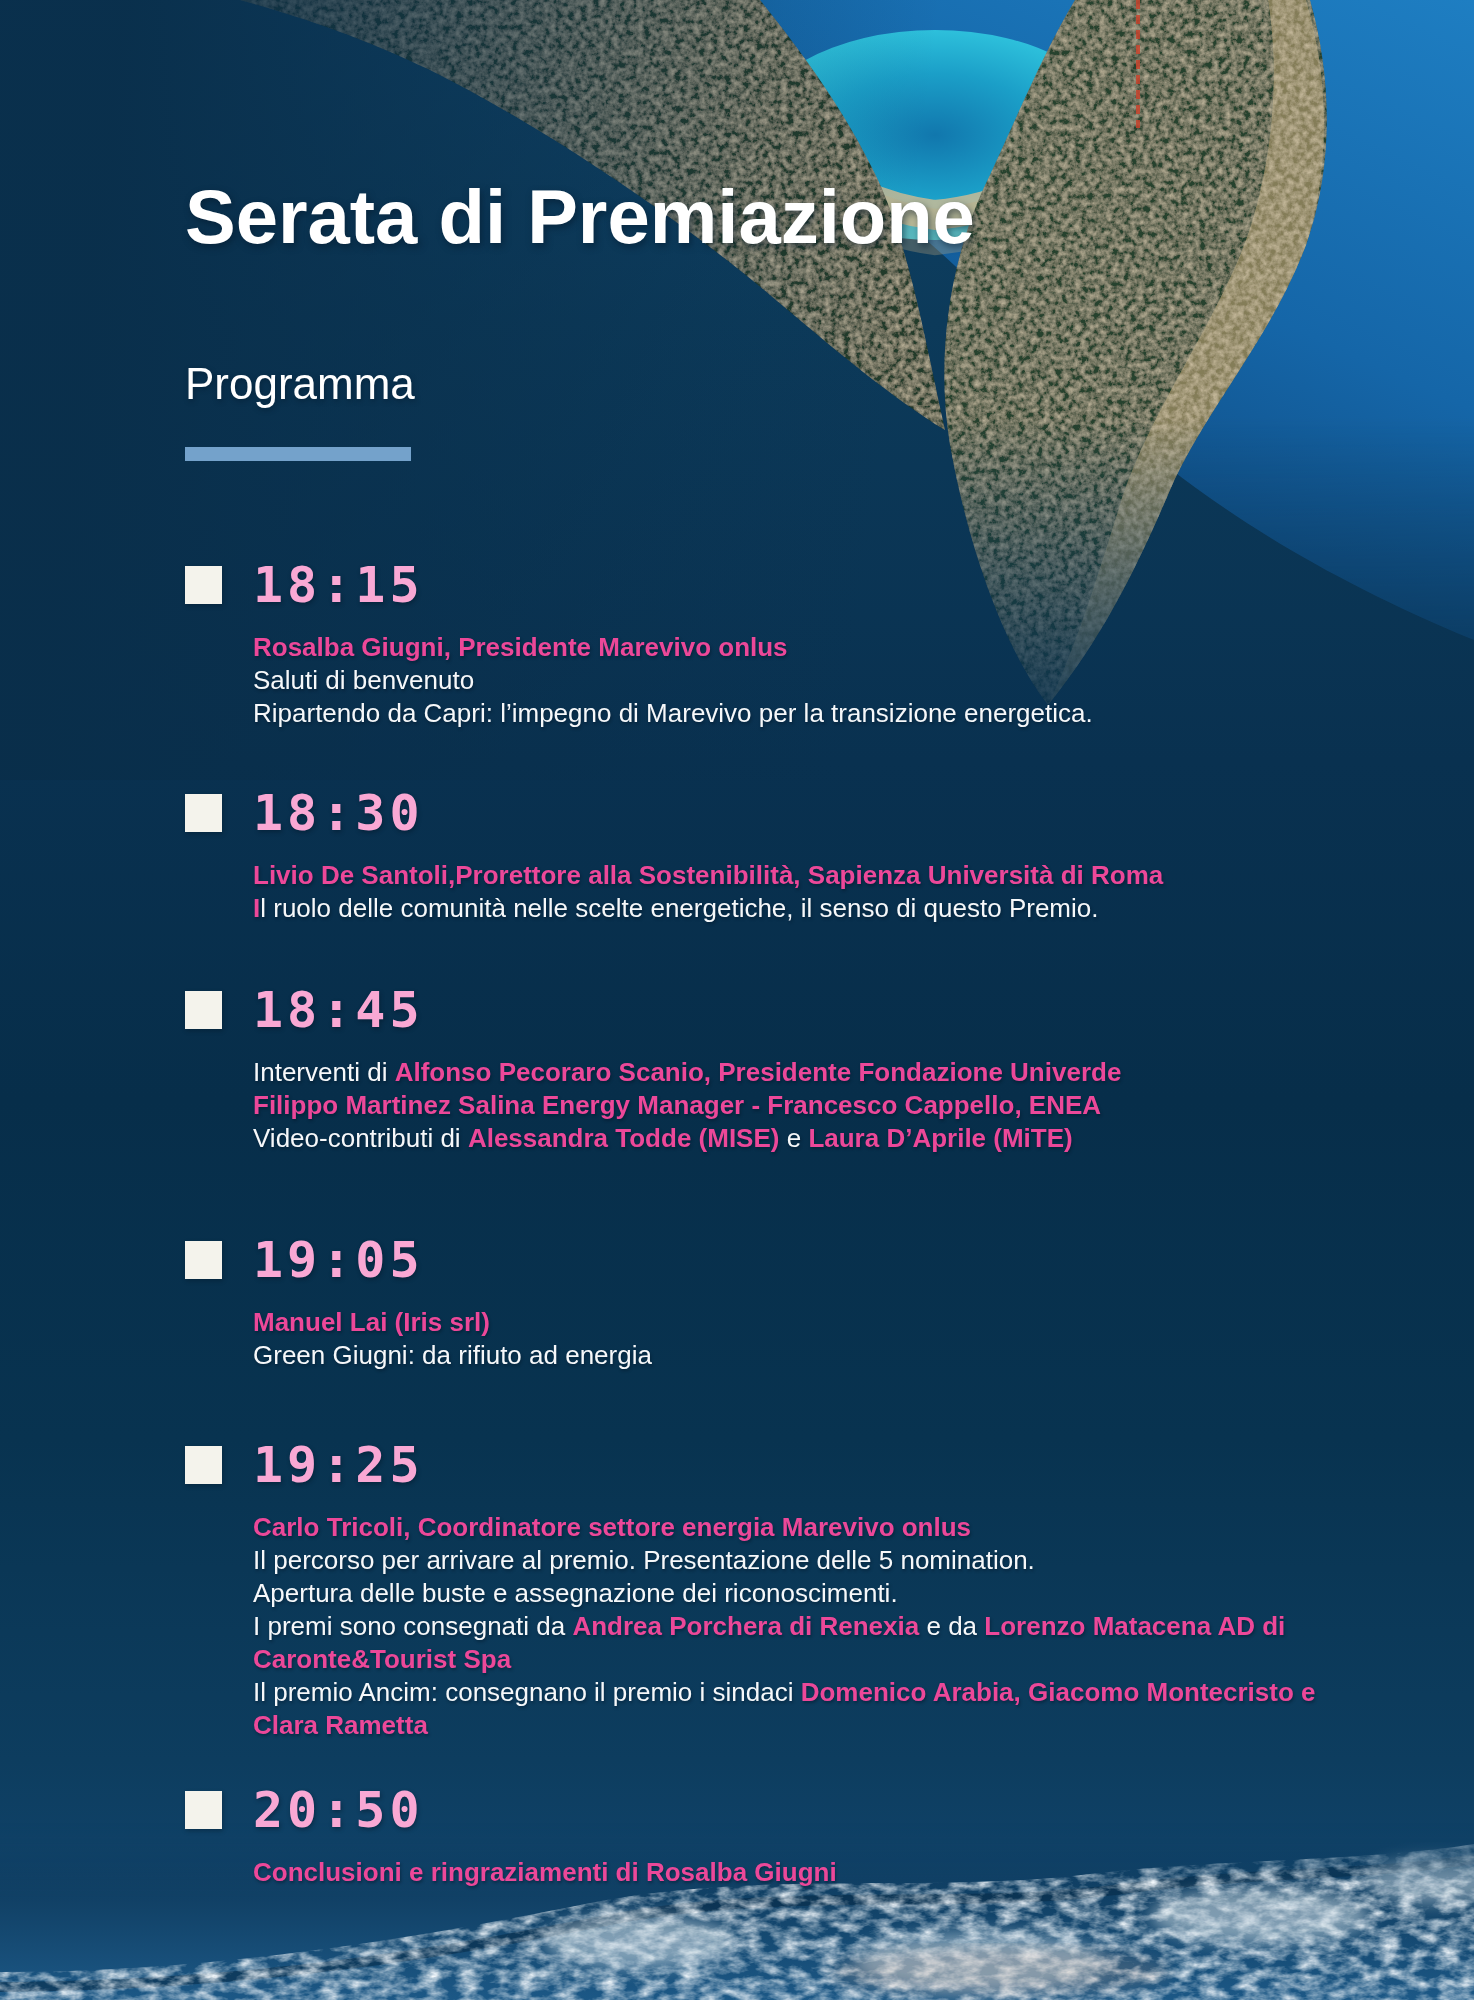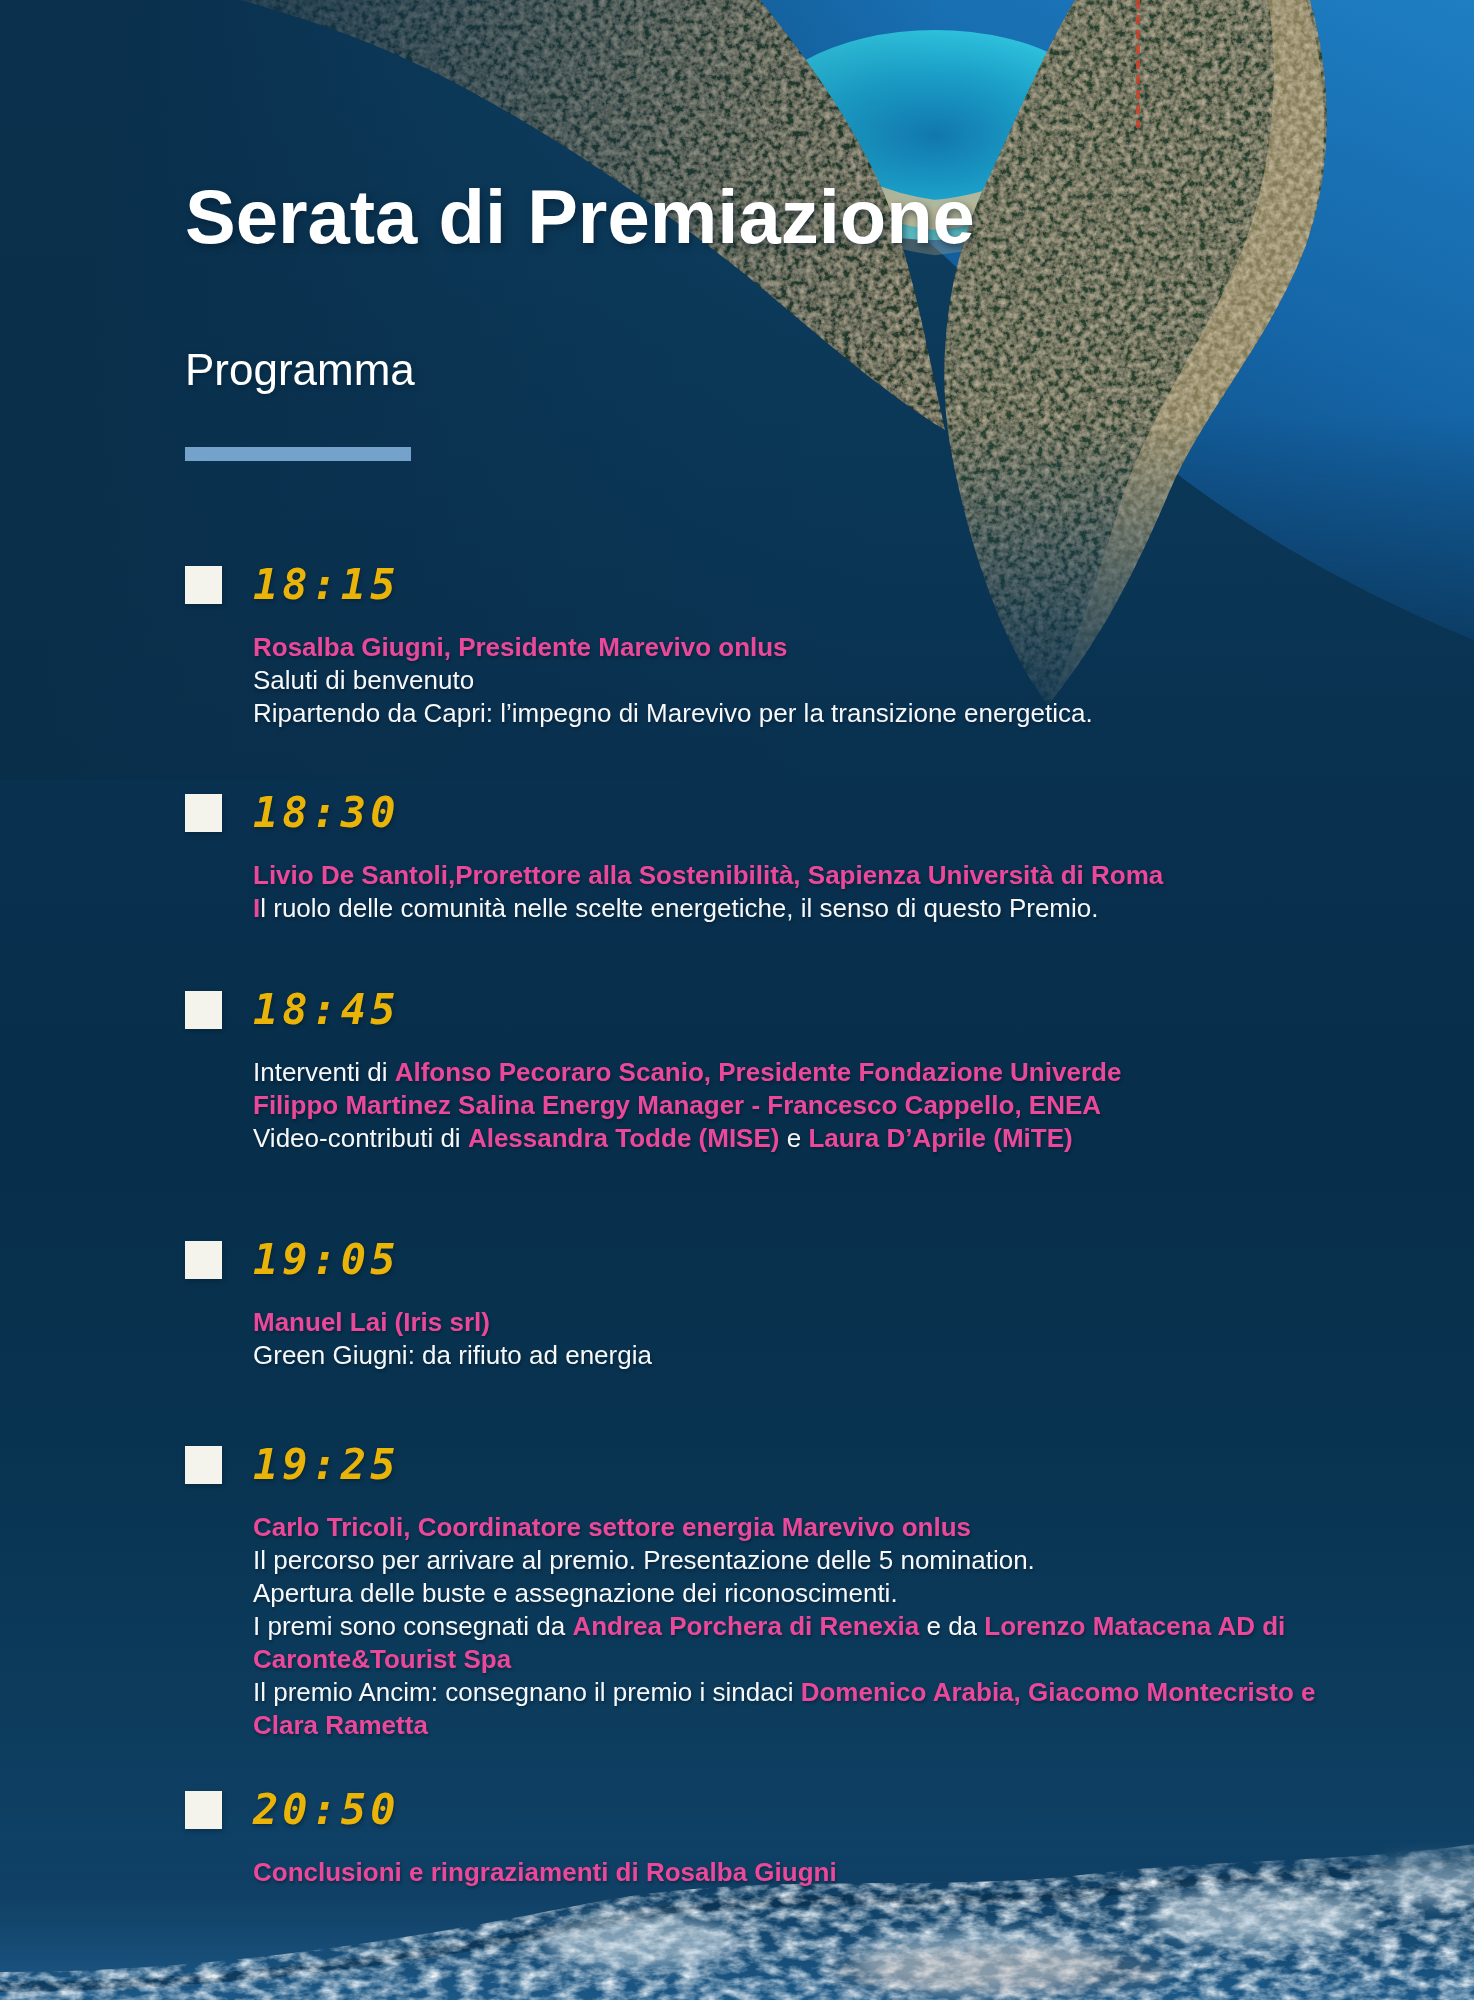--- a/index.html
+++ b/index.html
@@ -37,21 +37,21 @@
     text-shadow:2px 3px 7px rgba(4,24,42,.55);
     white-space:nowrap;
   }
   .date-line{
     position:absolute;left:185px;top:252px;
     font-size:54px;font-weight:700;line-height:1;
     text-shadow:2px 3px 6px rgba(4,24,42,.5);
     white-space:nowrap;
   }
   .program-label{
-    position:absolute;left:185px;top:348px;
+    position:absolute;left:185px;top:362px;
     font-size:44px;font-weight:400;line-height:1;
     text-shadow:1px 2px 5px rgba(4,24,42,.5);
     white-space:nowrap;
   }
   .divider{
     position:absolute;left:185px;top:447px;
     width:226px;height:14px;
     background:#74a2cb;
   }
 
@@ -60,26 +60,25 @@
   .item{position:absolute;left:185px;width:1240px;}
   .time-row{display:flex;align-items:center;height:40px;}
   .bullet{
     width:37px;height:38px;flex:0 0 auto;
     background:#f4f3ec;
     box-shadow:1px 2px 4px rgba(3,20,35,.35);
   }
   .time{
     margin-left:31px;
     font-family:"DejaVu Sans Mono", monospace;
-    font-weight:700;font-size:42px;line-height:1;
+    font-weight:700;font-size:50px;line-height:1;
     letter-spacing:4px;
-    color:#eab308;
+    color:#f9a8d4;
     text-shadow:1px 2px 4px rgba(3,20,35,.45);
     white-space:nowrap;
-    font-style:italic;
   }
   .body{margin:26px 0 0 68px;}
   .line{
     font-size:26px;line-height:33px;font-weight:400;
     color:#f6f8fa;
     text-shadow:1px 2px 3px rgba(3,20,35,.45);
     white-space:nowrap;
   }
   .line .b{font-weight:700;color:#ec4899;}
 </style>

